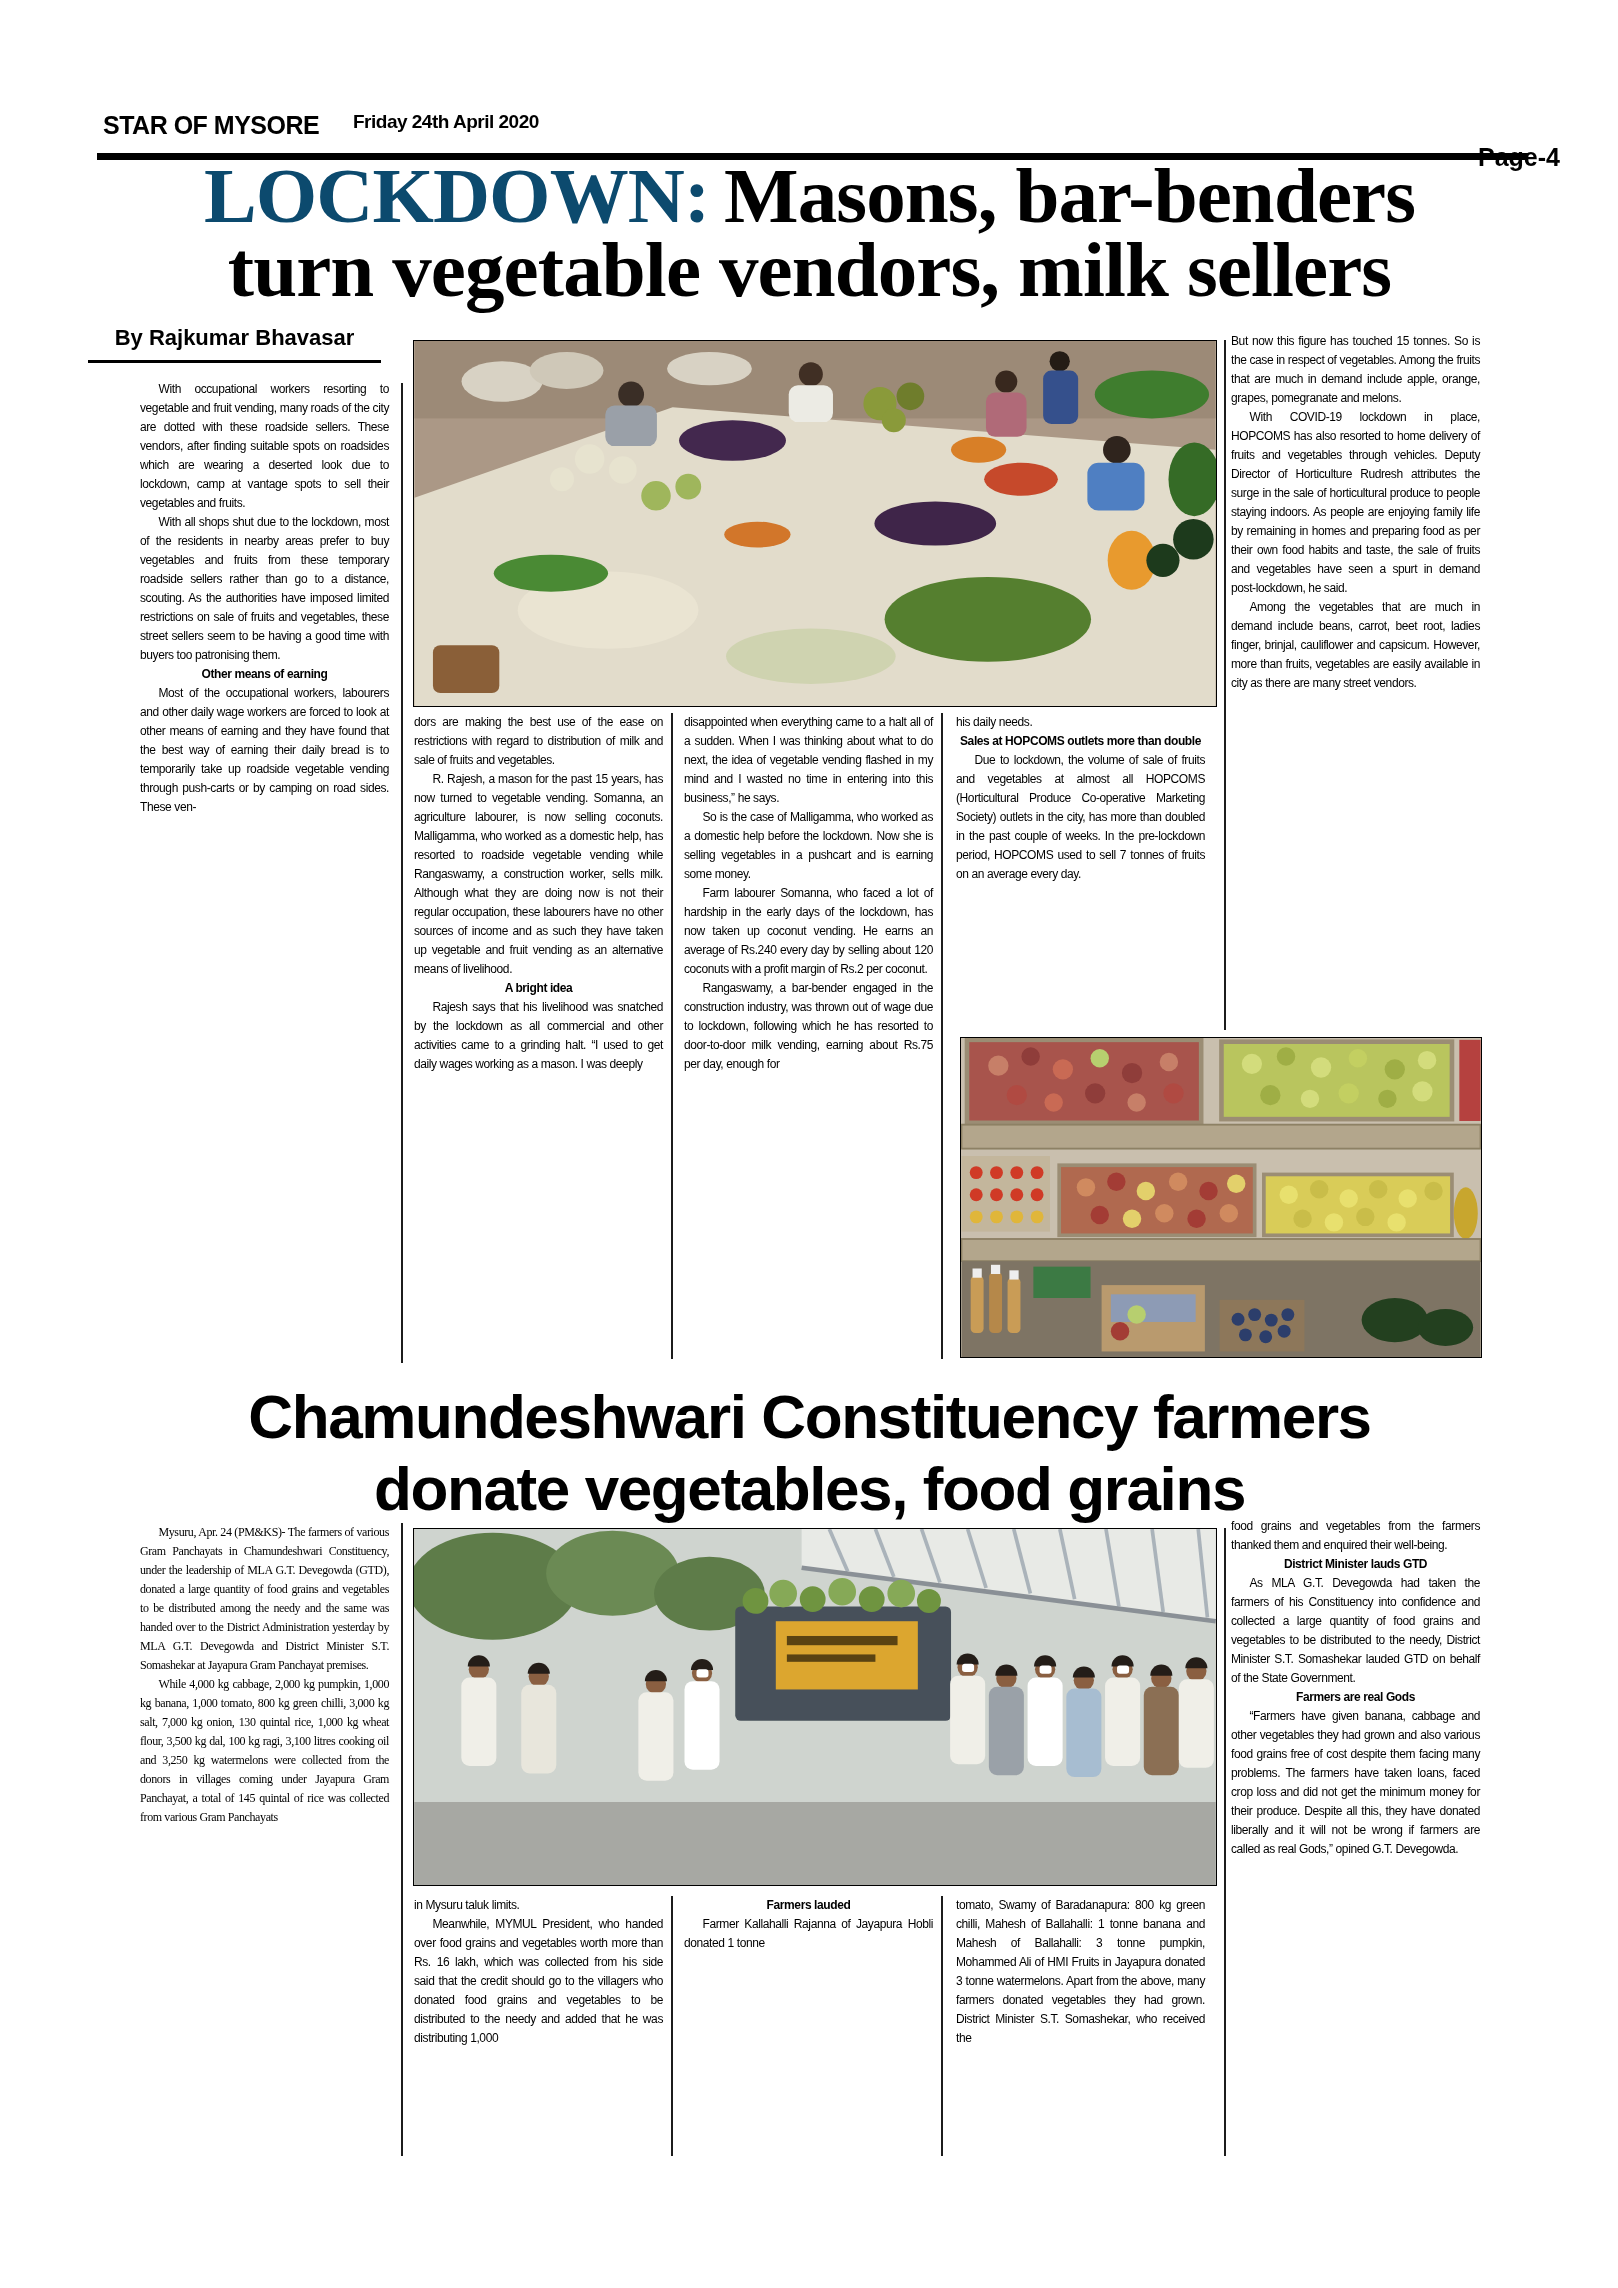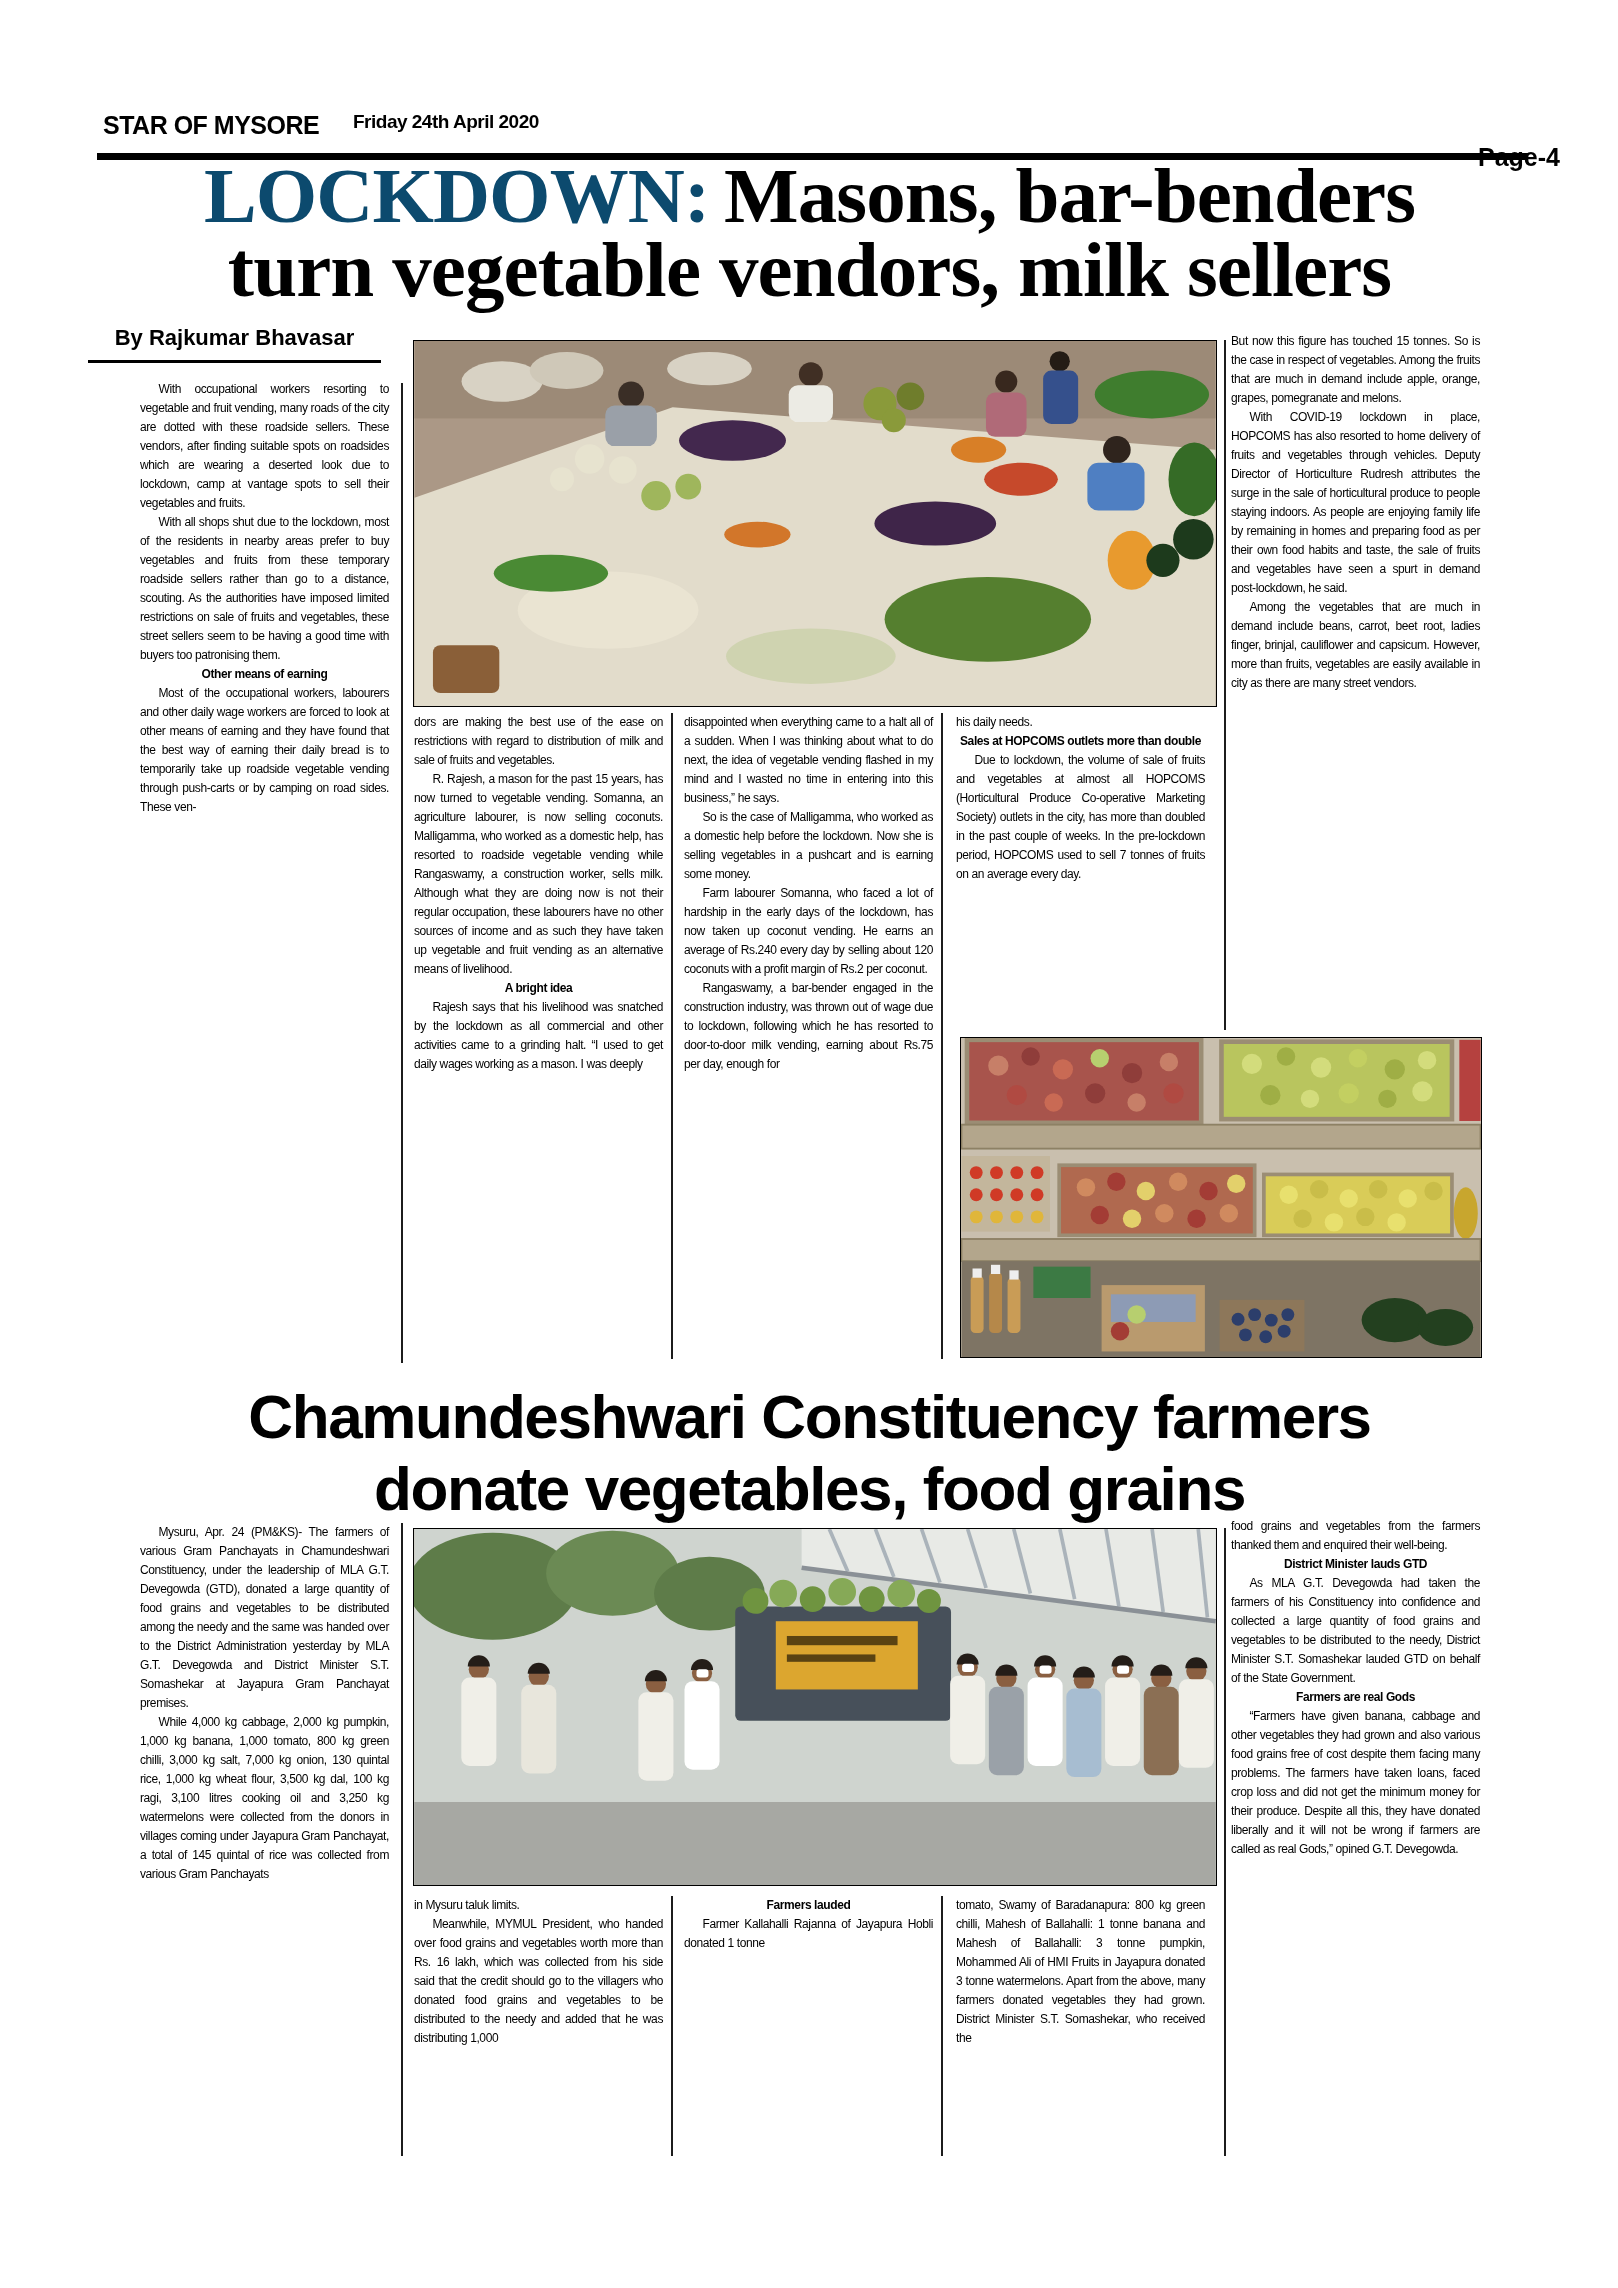--- a/index.html
+++ b/index.html
@@ -356,21 +356,21 @@
         </g>
       <g fill="#ffffff">
           <rect x="594" y="146" width="13" height="9" rx="3"></rect>
           <rect x="678" y="148" width="13" height="9" rx="3"></rect>
           <rect x="762" y="148" width="13" height="9" rx="3"></rect>
           <rect x="306" y="152" width="13" height="9" rx="3"></rect>
         </g>
     </svg>
   </figure>
 
-  <div class="col" style="left:140px;top:1523px;">
+  <div class="col" style="left:140px;top:1523px;font-family:Liberation Serif, serif;">
       <p class="para">Mysuru, Apr. 24 (PM&amp;KS)- The farmers of various Gram Panchayats in Chamundeshwari Constituency, under the leadership of MLA G.T. Devegowda (GTD), donated a large quantity of food grains and vegetables to be distributed among the needy and the same was handed over to the District Administration yesterday by MLA G.T. Devegowda and District Minister S.T. Somashekar at Jayapura Gram Panchayat premises.</p>
       <p class="para">While 4,000 kg cabbage, 2,000 kg pumpkin, 1,000 kg banana, 1,000 tomato, 800 kg green chilli, 3,000 kg salt, 7,000 kg onion, 130 quintal rice, 1,000 kg wheat flour, 3,500 kg dal, 100 kg ragi, 3,100 litres cooking oil and 3,250 kg watermelons were collected from the donors in villages coming under Jayapura Gram Panchayat, a total of 145 quintal of rice was collected from various Gram Panchayats</p>
     </div>
   <div class="col" style="left:414px;top:1896px;">
       <p class="para noindent">in Mysuru taluk limits.</p>
       <p class="para">Meanwhile, MYMUL President, who handed over food grains and vegetables worth more than Rs. 16 lakh, which was collected from his side said that the credit should go to the villagers who donated food grains and vegetables to be distributed to the needy and added that he was distributing 1,000</p>
     </div>
   <div class="col" style="left:684px;top:1896px;">
       <p class="subhead">Farmers lauded</p>
       <p class="para">Farmer Kallahalli Rajanna of Jayapura Hobli donated 1 tonne</p>

